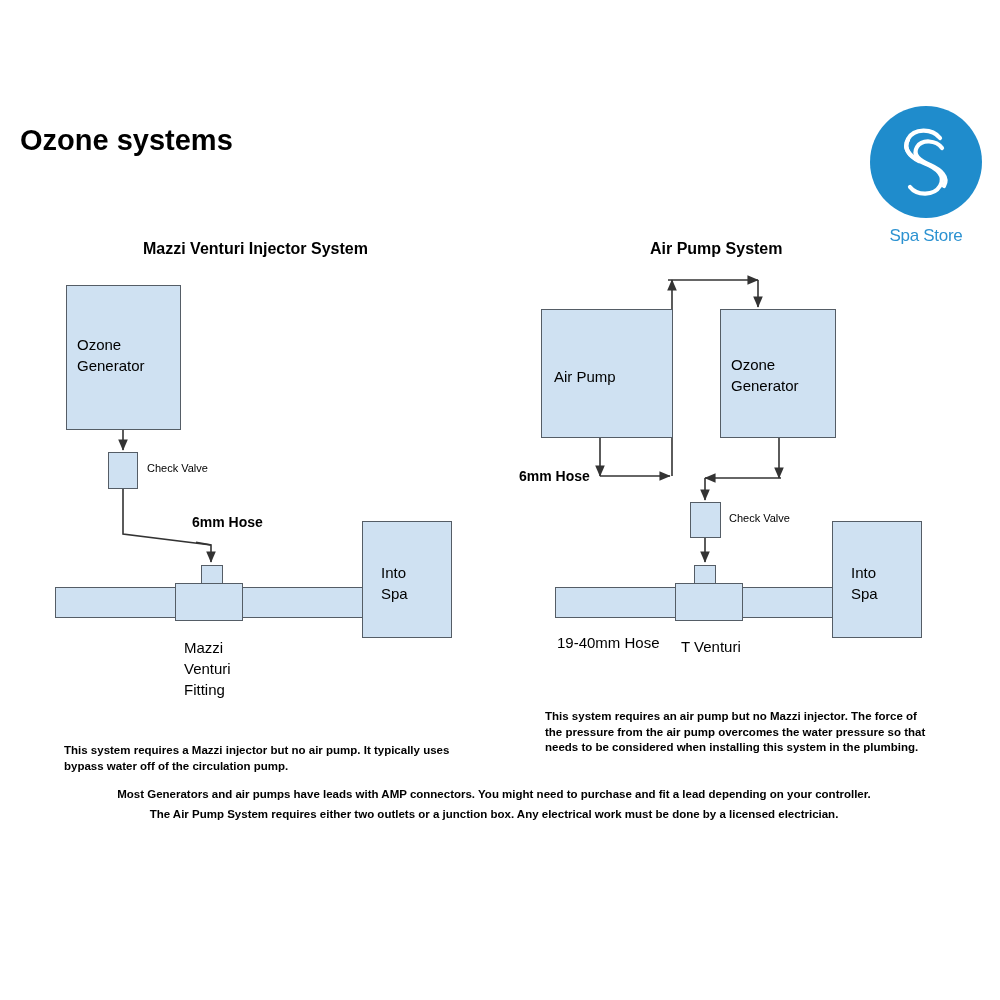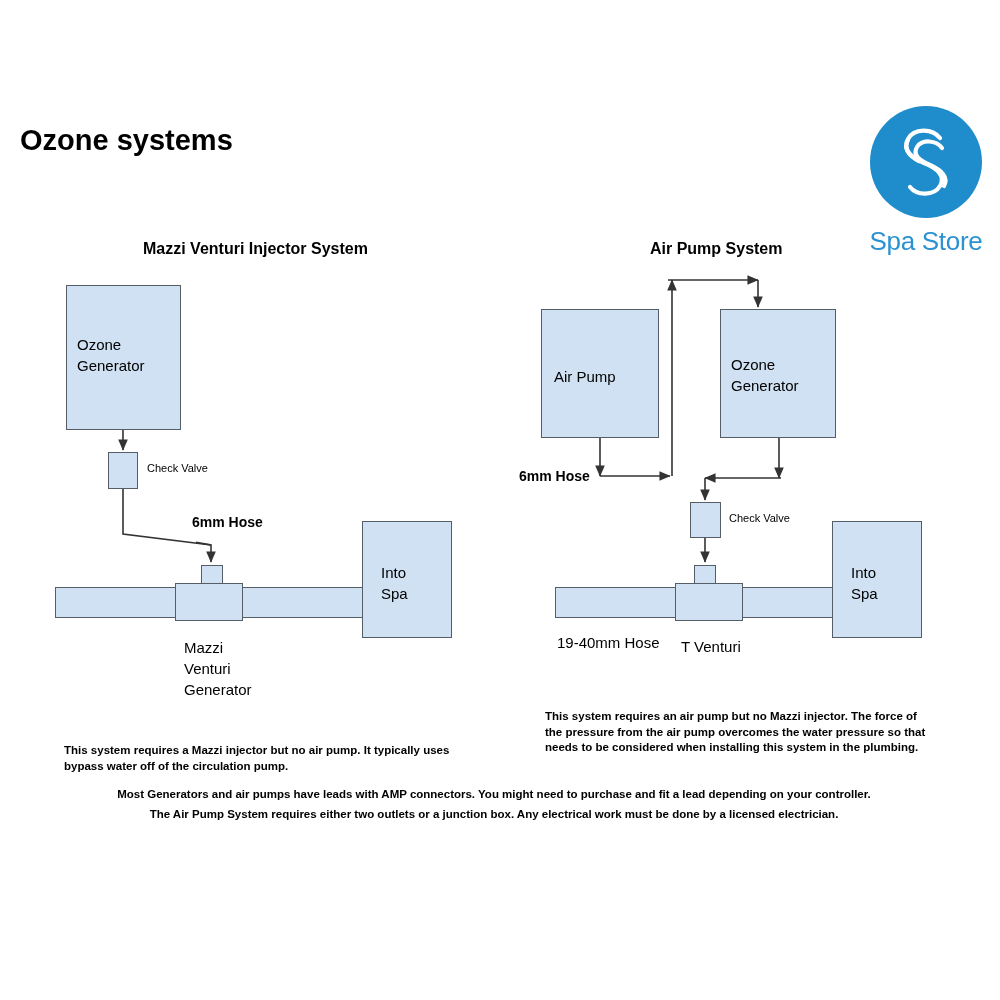--- a/index.html
+++ b/index.html
@@ -17,21 +17,21 @@
     font-size:29px;font-weight:bold;color:#000;
     letter-spacing:0px;
   }
 
   
   .logo-wrap{position:absolute;left:856px;top:106px;width:140px;height:160px;}
   .logo-circle{position:absolute;left:14px;top:0;width:112px;height:112px;border-radius:50%;background:#1f8ccc;}
   .logo-mark{position:absolute;left:14px;top:0;width:112px;height:112px;}
   .logo-text{
     position:absolute;left:0;top:120px;width:140px;text-align:center;
-    font-size:26px;color:#2c92d1;font-weight:400;letter-spacing:-0.3px;
+    font-size:17px;color:#2c92d1;font-weight:400;letter-spacing:-0.3px;
   }
 
   
   .sys-title{position:absolute;font-size:16px;font-weight:bold;color:#000;white-space:nowrap;}
   #title-left{left:143px;top:240px;}
   #title-right{left:650px;top:240px;}
 
   
   .box{
     position:absolute;
@@ -138,23 +138,23 @@
   <div class="pipe-cap" style="left:201px;top:565px;width:22px;height:21px;"></div>
   <div class="box" style="left:175px;top:583px;width:68px;height:38px;"></div>
 
   <div class="box" style="left:362px;top:521px;width:90px;height:117px;">
     <div class="lbl" style="top:40px;left:18px;">Into
 Spa</div>
   </div>
 
   <div class="caption" style="left:184px;top:637px;">Mazzi
 Venturi
-Generator</div>
+Fitting</div>
 
-  <div class="box" style="left:541px;top:309px;width:118px;height:129px;">
+  <div class="box" style="left:541px;top:309px;width:132px;height:129px;">
     <div class="lbl" style="top:56px;left:12px;">Air Pump</div>
   </div>
 
   <div class="box" style="left:720px;top:309px;width:116px;height:129px;">
     <div class="lbl" style="top:44px;">Ozone
 Generator</div>
   </div>
 
   <div class="hose-lbl" style="left:519px;top:468px;">6mm Hose</div>
 

